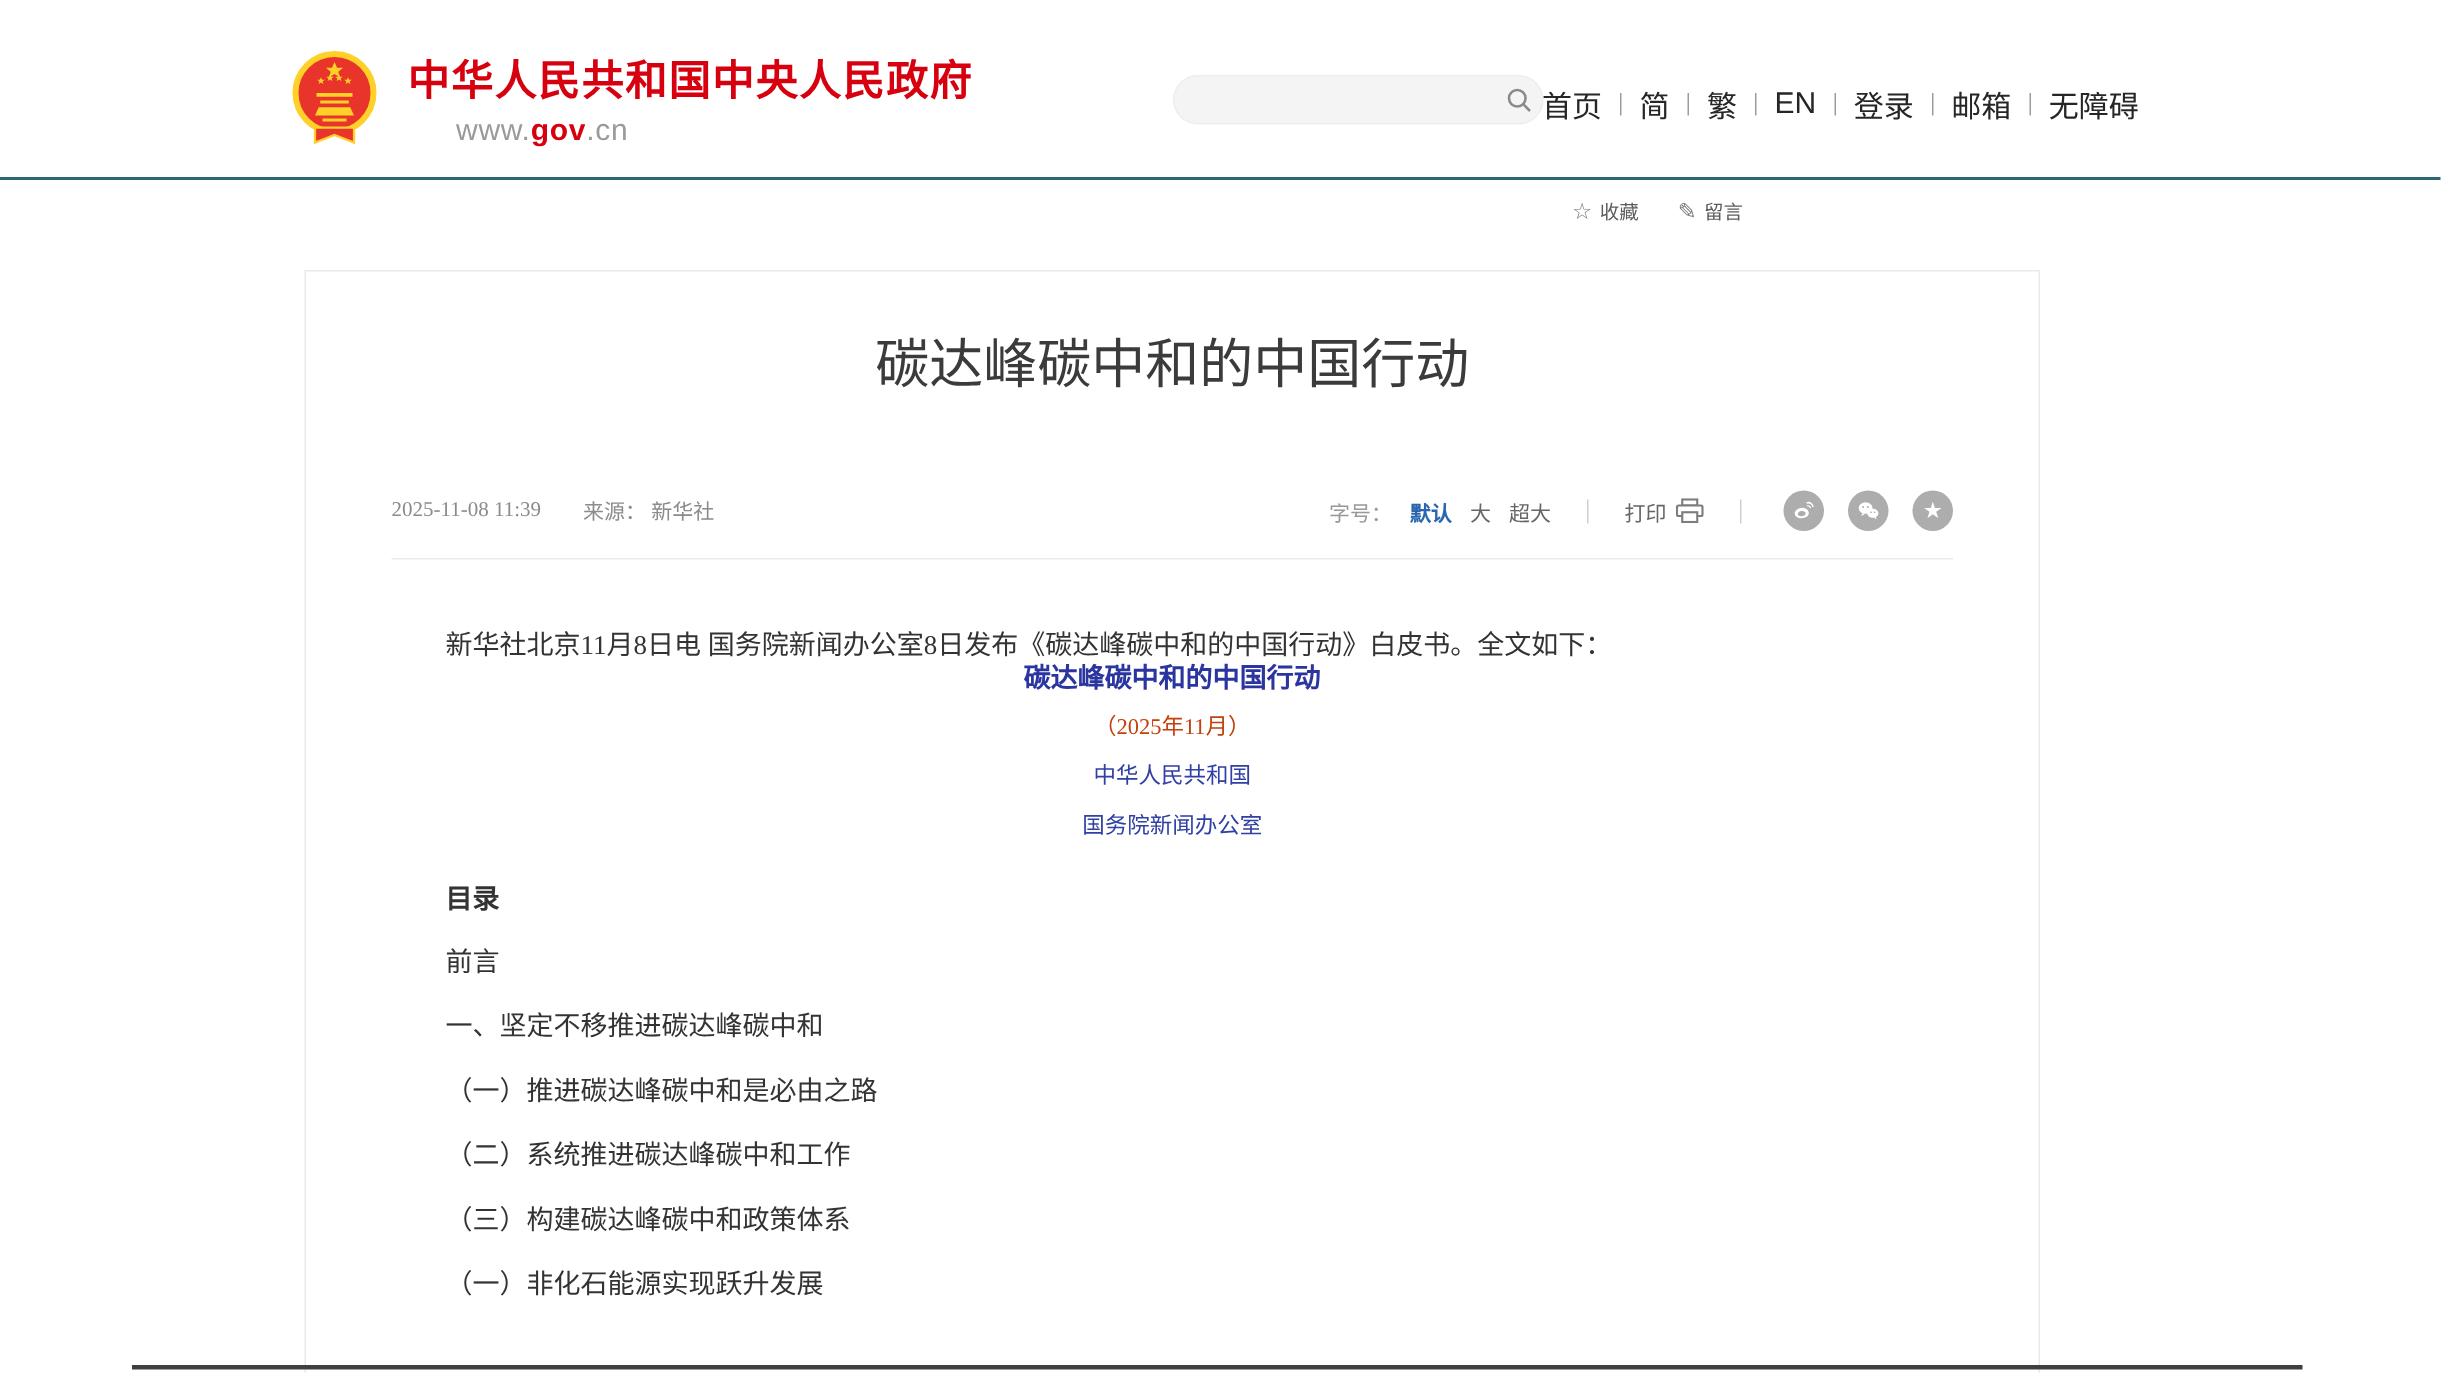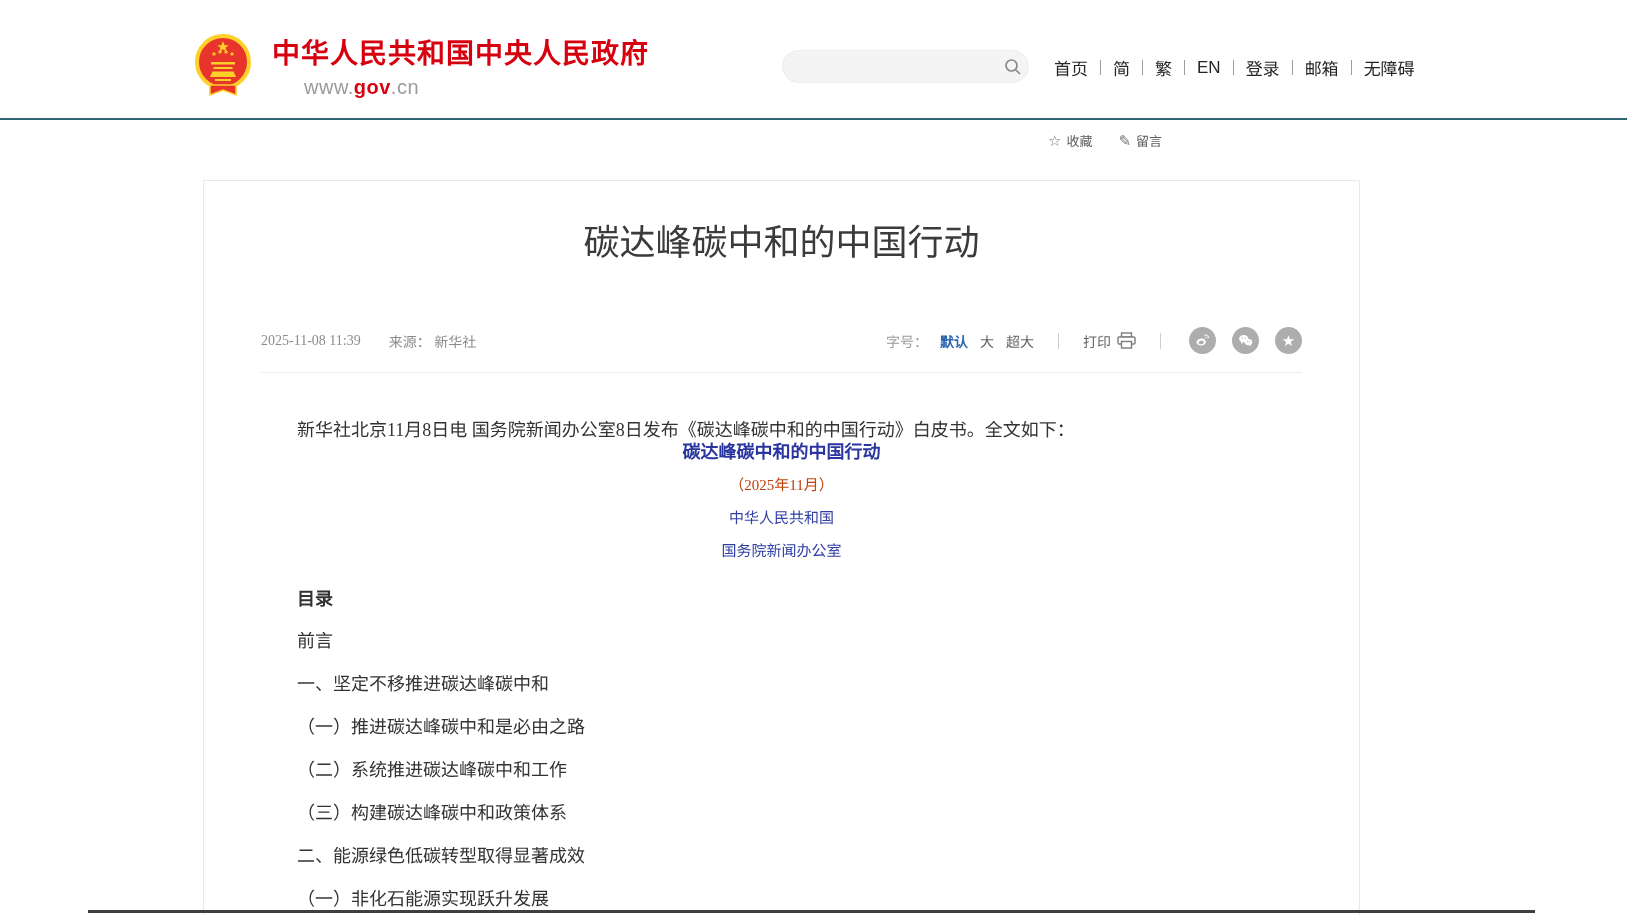--- a/index.html
+++ b/index.html
@@ -12,21 +12,21 @@
   .emblem { width:66px; height:68px; }
   .site-text { margin-left:16px; padding-top:6px; }
   .site-title { font-size:28px; font-weight:bold; color:#d7000f; letter-spacing:1px; line-height:32px; }
   .site-url { margin-top:6px; font-size:20px; color:#9a9a9a; letter-spacing:.5px;margin-left:32px; }
   .site-url .hl { color:#d7000f; font-weight:bold; }
 
   .search-box { position:absolute; left:782px; top:50px; width:247px; height:33px; background:#f4f4f4; border:1px solid #ededed; border-radius:17px; display:flex; align-items:center; }
   .search-box input { flex:1; height:100%; border:none; outline:none; background:transparent; padding:0 14px; font-size:14px; color:#333; }
   .search-icon { width:30px; height:100%; display:flex; align-items:center; justify-content:center; cursor:pointer; }
 
-  .top-nav { position:absolute; left:1042px; top:55px; display:flex; align-items:center; font-size:17px; color:#262626; }
+  .top-nav { position:absolute; left:1016px; top:55px; display:flex; align-items:center; font-size:20px; color:#262626; }
   .top-nav a { color:#262626; text-decoration:none; padding:0 12px; white-space:nowrap; cursor:pointer; }
   .nav-sep { width:1px; height:15px; background:#9c9c9c; }
 
   .teal-line { position:absolute; left:0; top:118px; width:1627px; height:2px; background:#2e6773; }
 
   
   .action-row { position:absolute; left:1048px; top:131px; display:flex; align-items:center; gap:26px; font-size:13px; color:#5c5c5c; }
   .action-item { display:flex; align-items:center; gap:5px; cursor:pointer; }
   .action-item .g-icon { font-size:15px; color:#7a7a7a; }
 
@@ -181,18 +181,17 @@
     <p class="c doc-title">碳达峰碳中和的中国行动</p>
     <p class="c doc-sub">（2025年11月）</p>
     <p class="c doc-org">中华人民共和国</p>
     <p class="c doc-org">国务院新闻办公室</p>
     <p class="toc-heading">目录</p>
     <p class="toc-item">前言</p>
     <p class="toc-item">一、坚定不移推进碳达峰碳中和</p>
     <p class="toc-item">（一）推进碳达峰碳中和是必由之路</p>
     <p class="toc-item">（二）系统推进碳达峰碳中和工作</p>
     <p class="toc-item">（三）构建碳达峰碳中和政策体系</p>
-    <p class="toc-item">二、能源绿色低碳转型取得显著成效</p>
     <p class="toc-item">（一）非化石能源实现跃升发展</p>
   </div>
 </div>
 
 <div class="footer-line"></div>
 
 </body></html>

